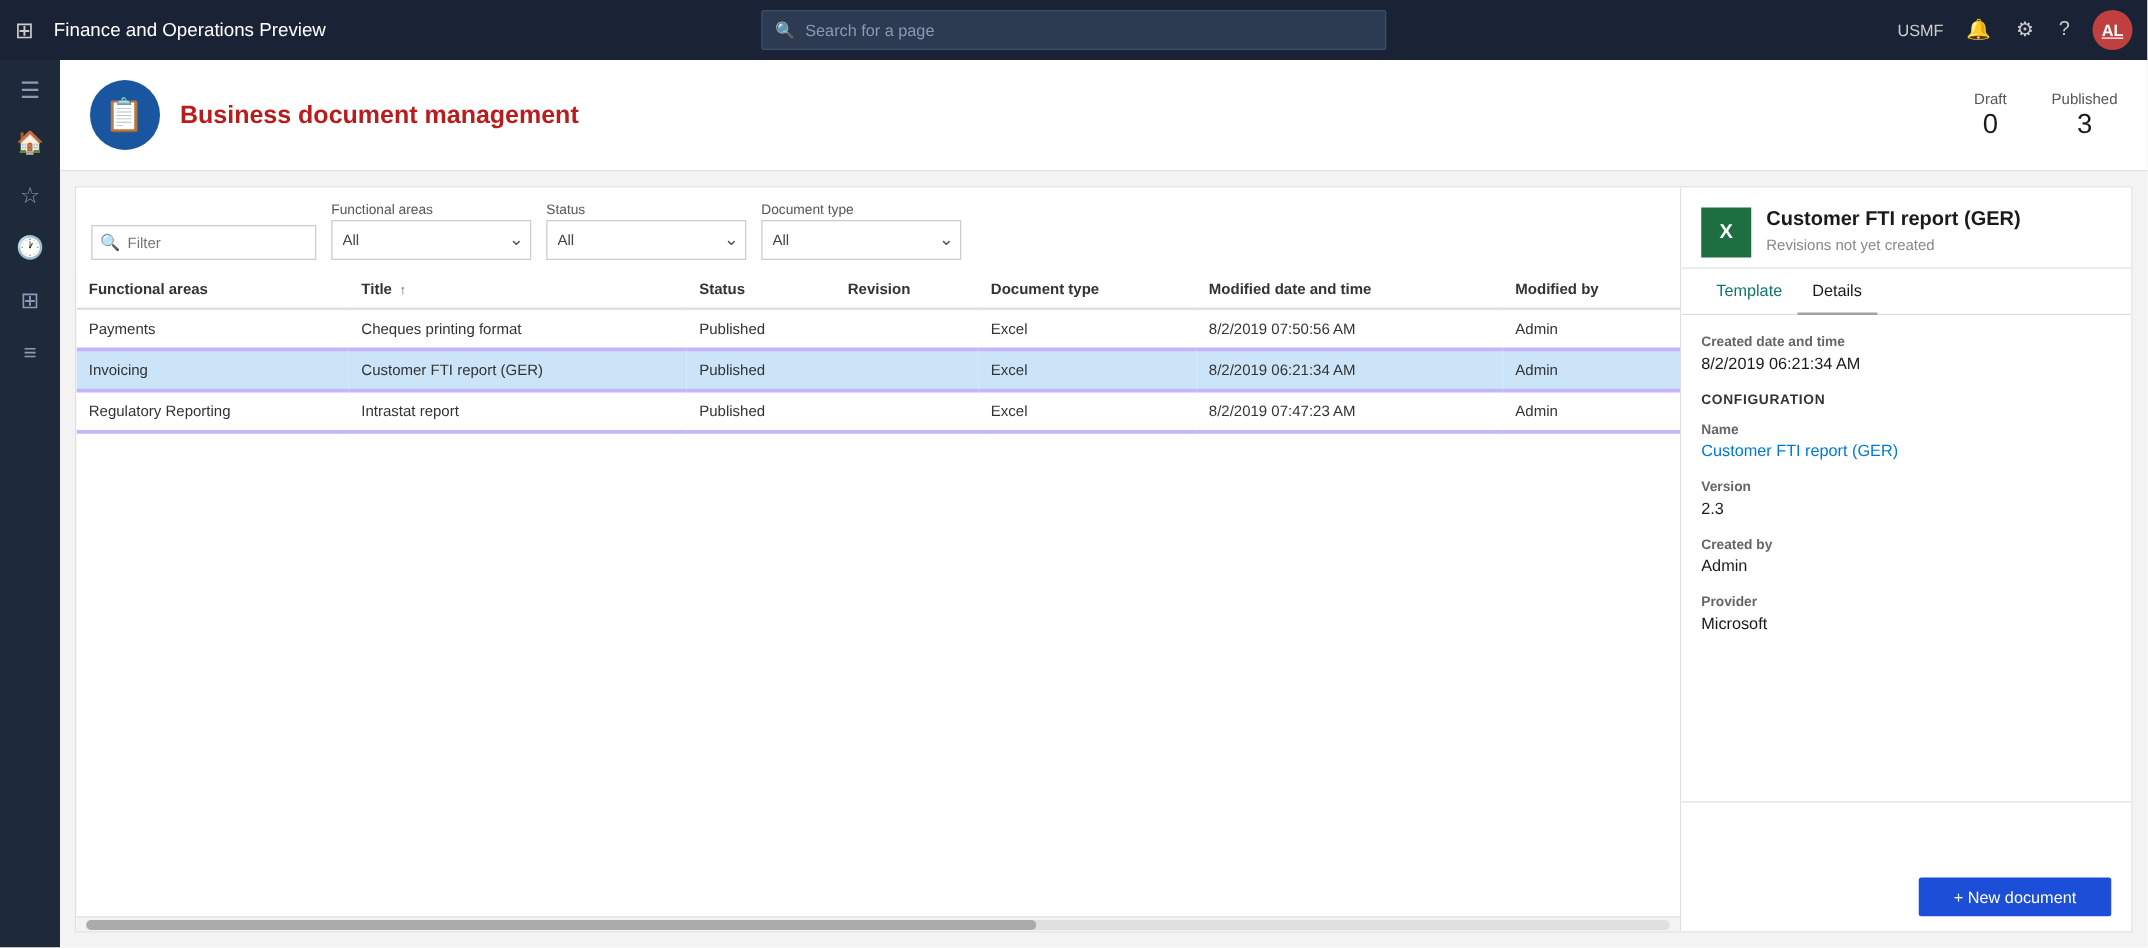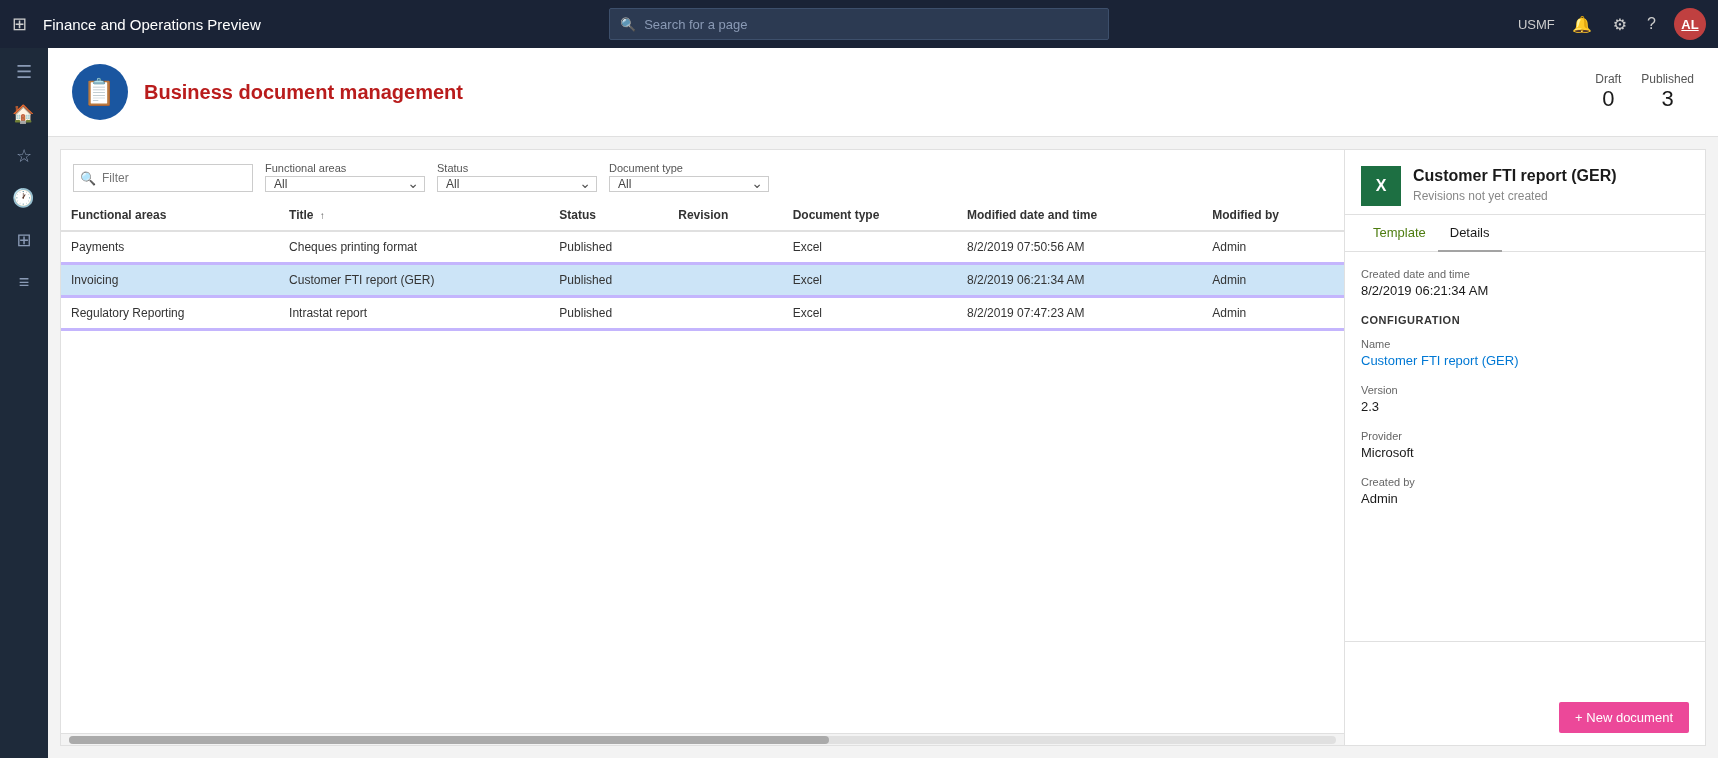--- a/index.html
+++ b/index.html
@@ -142,21 +142,21 @@
       flex-shrink: 0;
     }
     .page-title-text {
       font-size: 20px;
       font-weight: 600;
       color: #b91c1c;
     }
     .page-header-stats {
       margin-left: auto;
       display: flex;
-      gap: 20px;
+      gap: 36px;
       align-items: flex-start;
     }
     .stat-block {
       text-align: center;
     }
     .stat-label {
       font-size: 12px;
       color: #555;
       display: block;
     }
@@ -219,21 +219,21 @@
     .filter-group {
       display: flex;
       flex-direction: column;
       gap: 2px;
     }
     .filter-label {
       font-size: 11px;
       color: #555;
     }
     .filter-select {
-      height: 16px;
+      height: 32px;
       border: 1px solid #ccc;
       padding: 0 24px 0 8px;
       font-size: 12px;
       background: #fff;
       appearance: none;
       -webkit-appearance: none;
       outline: none;
       color: #444;
       cursor: pointer;
       position: relative;
@@ -356,21 +356,21 @@
     }
     .right-panel-tabs {
       display: flex;
       padding: 0 16px;
       border-bottom: 1px solid #e0e0e0;
       gap: 0;
     }
     .right-tab {
       padding: 10px 12px;
       font-size: 13px;
-      color: #4d7c0f;
+      color: #0f766e;
       cursor: pointer;
       border-bottom: 2px solid transparent;
       margin-bottom: -1px;
     }
     .right-tab.active {
       color: #1a1a1a;
       border-bottom: 2px solid #a3a3a3;
       font-weight: 500;
     }
     .right-panel-content {
@@ -378,21 +378,21 @@
       overflow-y: auto;
       padding: 16px;
     }
     .detail-field {
       margin-bottom: 16px;
     }
     .detail-field-label {
       font-size: 11px;
       color: #666;
       margin-bottom: 3px;
-      font-weight: 400;
+      font-weight: 700;
     }
     .detail-field-value {
       font-size: 13px;
       color: #1a1a1a;
     }
     .detail-field-value.link {
       color: #0078d4;
       cursor: pointer;
       text-decoration: none;
     }
@@ -405,24 +405,24 @@
       margin-bottom: 12px;
       margin-top: 4px;
     }
     .right-panel-footer {
       padding: 12px 16px;
       border-top: 1px solid #e0e0e0;
       display: flex;
       justify-content: flex-end;
     }
     .new-doc-btn {
-      background: #ec4899;
+      background: #1d4ed8;
       color: #fff;
       border: none;
-      padding: 8px 16px;
+      padding: 8px 28px;
       font-size: 13px;
       cursor: pointer;
       display: flex;
       align-items: center;
       gap: 6px;
       border-radius: 2px;
       margin-top: 48px;
     }
 
     
@@ -608,27 +608,27 @@
             <div class="detail-field-label">Name</div>
             <div class="detail-field-value link">Customer FTI report (GER)</div>
           </div>
 
           <div class="detail-field">
             <div class="detail-field-label">Version</div>
             <div class="detail-field-value">2.3</div>
           </div>
 
           <div class="detail-field">
+            <div class="detail-field-label">Created by</div>
+            <div class="detail-field-value">Admin</div>
+          </div>
+
+          <div class="detail-field">
             <div class="detail-field-label">Provider</div>
             <div class="detail-field-value">Microsoft</div>
-          </div>
-
-          <div class="detail-field">
-            <div class="detail-field-label">Created by</div>
-            <div class="detail-field-value">Admin</div>
           </div>
         </div>
 
         <div class="right-panel-footer">
           <button class="new-doc-btn">+ New document</button>
         </div>
       </div>
     </div>
   </div>
 </div>

